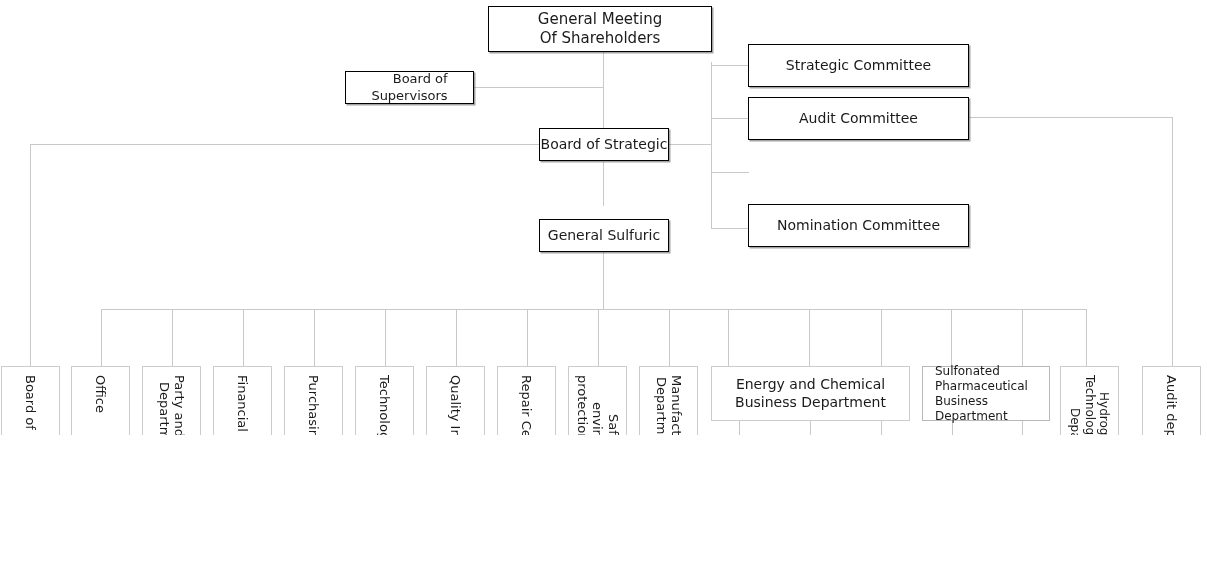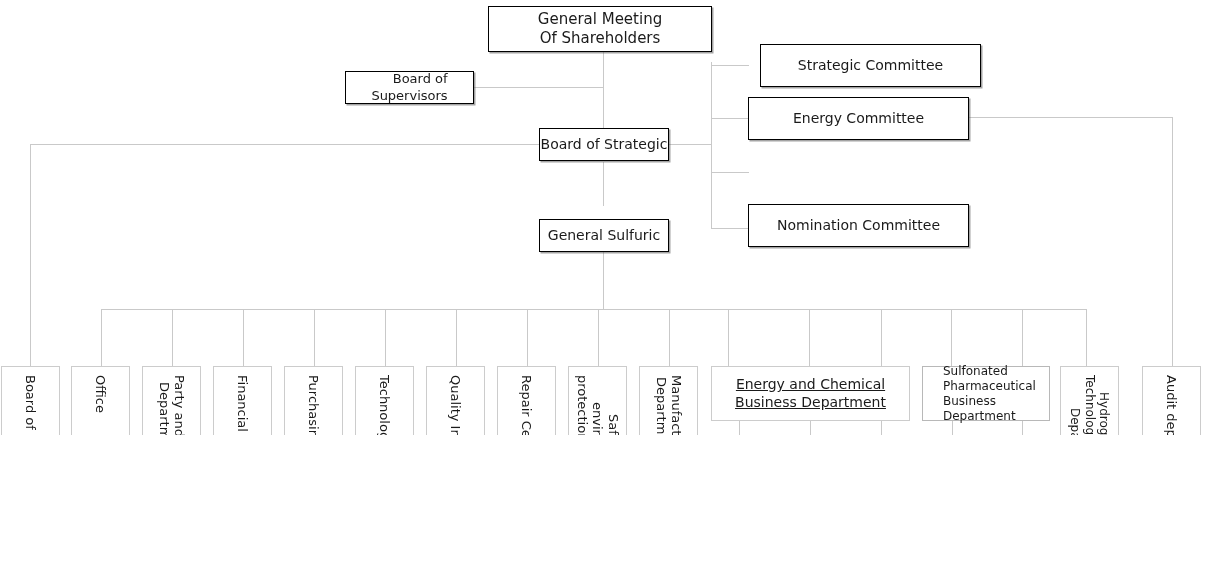--- a/index.html
+++ b/index.html
@@ -63,21 +63,21 @@
   }
 
   .t15 { font-size: 15px; }
   .t14 { font-size: 14px; }
   .t13 { font-size: 13px; text-align: right; }
   .t12 { font-size: 12px; }
 
   .leftalign {
     justify-content: flex-start;
     text-align: left;
-    padding-left: 20px;
+    padding-left: 12px;
     white-space: pre-line;
   }
   .prewrap { white-space: pre-line; }
 </style>
 </head>
 <body>
 
 <div id="chart">
 
   <div class="line v" style="left:603px; top:52px; height:92px;"></div>
@@ -137,25 +137,25 @@
   </div>
 
   <div class="box strong t14" style="left:539px; top:128px; width:130px; height:33px;">
     <span>Board of Strategic</span>
   </div>
 
   <div class="box strong t14" style="left:539px; top:219px; width:130px; height:33px;">
     <span>General Sulfuric</span>
   </div>
 
-  <div class="box strong t14" style="left:748px; top:44px; width:221px; height:43px;margin-left:12px;">
+  <div class="box strong t14" style="left:748px; top:44px; width:221px; height:43px;">
     <span>Strategic Committee</span>
   </div>
   <div class="box strong t14" style="left:748px; top:97px; width:221px; height:43px;">
-    <span>Energy Committee</span>
+    <span>Audit Committee</span>
   </div>
   <div class="box strong t14" style="left:748px; top:204px; width:221px; height:43px;">
     <span>Nomination Committee</span>
   </div>
 
   <div class="box light vbox" style="left:1px; top:366px; width:59px; height:190px;">
     <span class="vtext t13">Board of Directors Office</span>
   </div>
   <div class="box light vbox" style="left:71px; top:366px; width:59px; height:190px;">
     <span class="vtext t13">Office</span>
@@ -182,21 +182,21 @@
   <div class="box light vbox" style="left:568px; top:366px; width:59px; height:190px;">
     <span class="vtext t13">Safety and
 environmental
 protection department</span>
   </div>
   <div class="box light vbox" style="left:639px; top:366px; width:59px; height:190px;">
     <span class="vtext t13">Manufacture
 Department</span>
   </div>
 
-  <div class="box light t14 prewrap" style="left:711px; top:366px; width:199px; height:55px;text-decoration:underline;">
+  <div class="box light t14 prewrap" style="left:711px; top:366px; width:199px; height:55px;">
     <span>Energy and Chemical
 Business Department</span>
   </div>
   <div class="box light vbox" style="left:711px; top:441px; width:57px; height:115px;">
     <span class="vtext t12">Power
 Center</span>
   </div>
   <div class="box light vbox" style="left:781px; top:441px; width:57px; height:115px;">
     <span class="vtext t12">Caustic Soda
 Factory</span>

